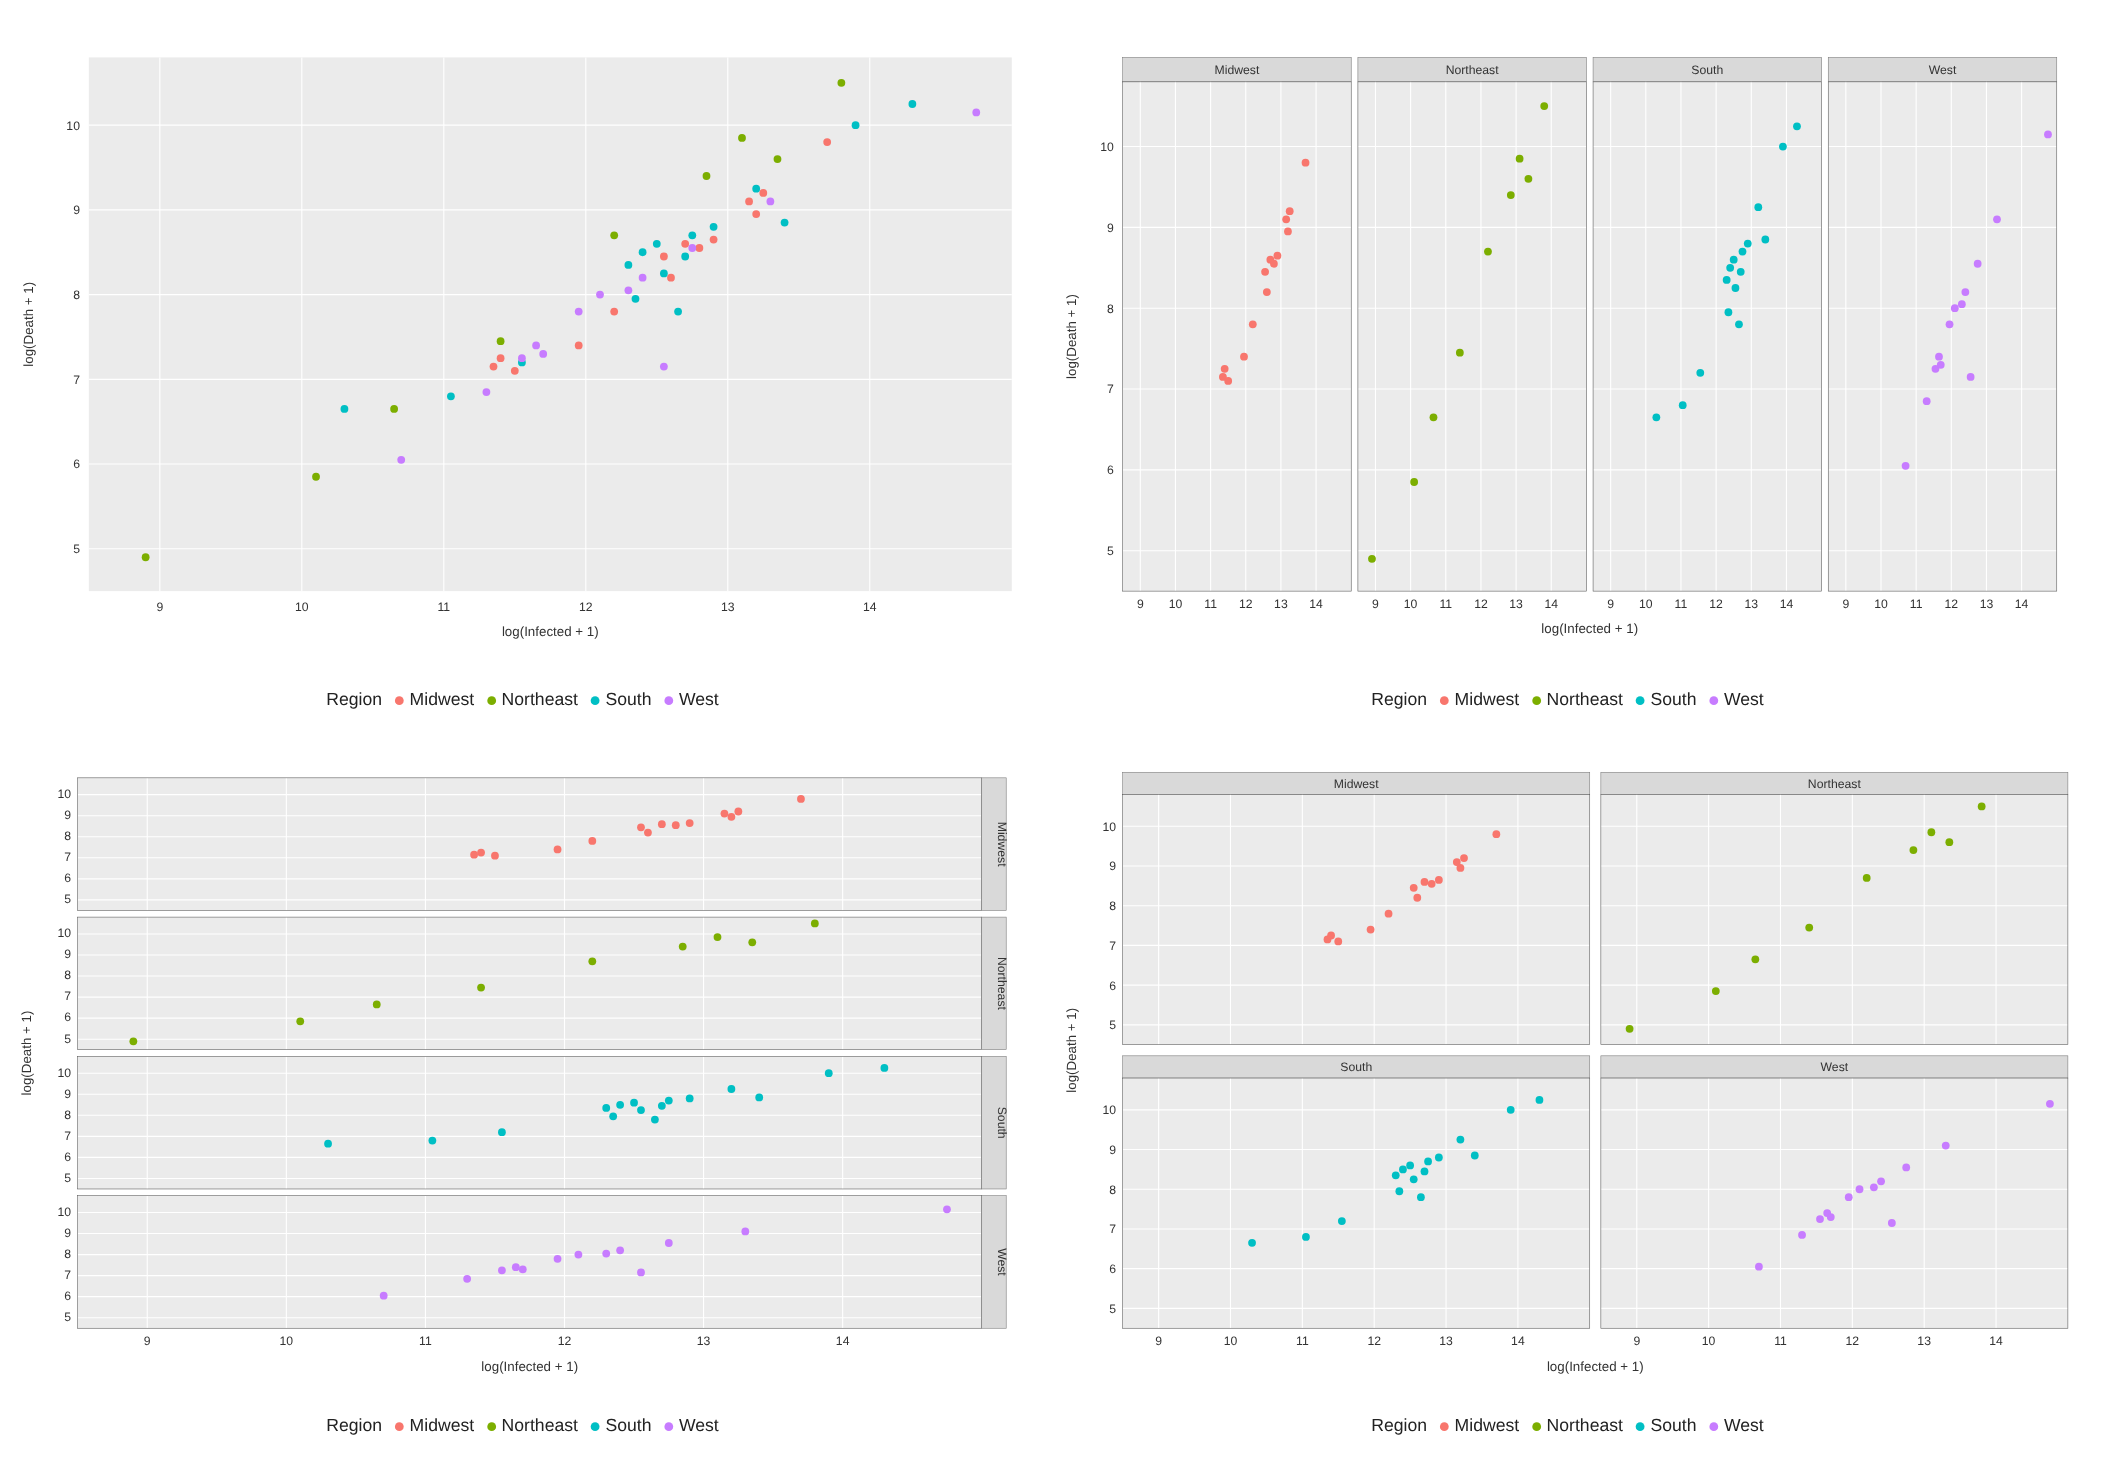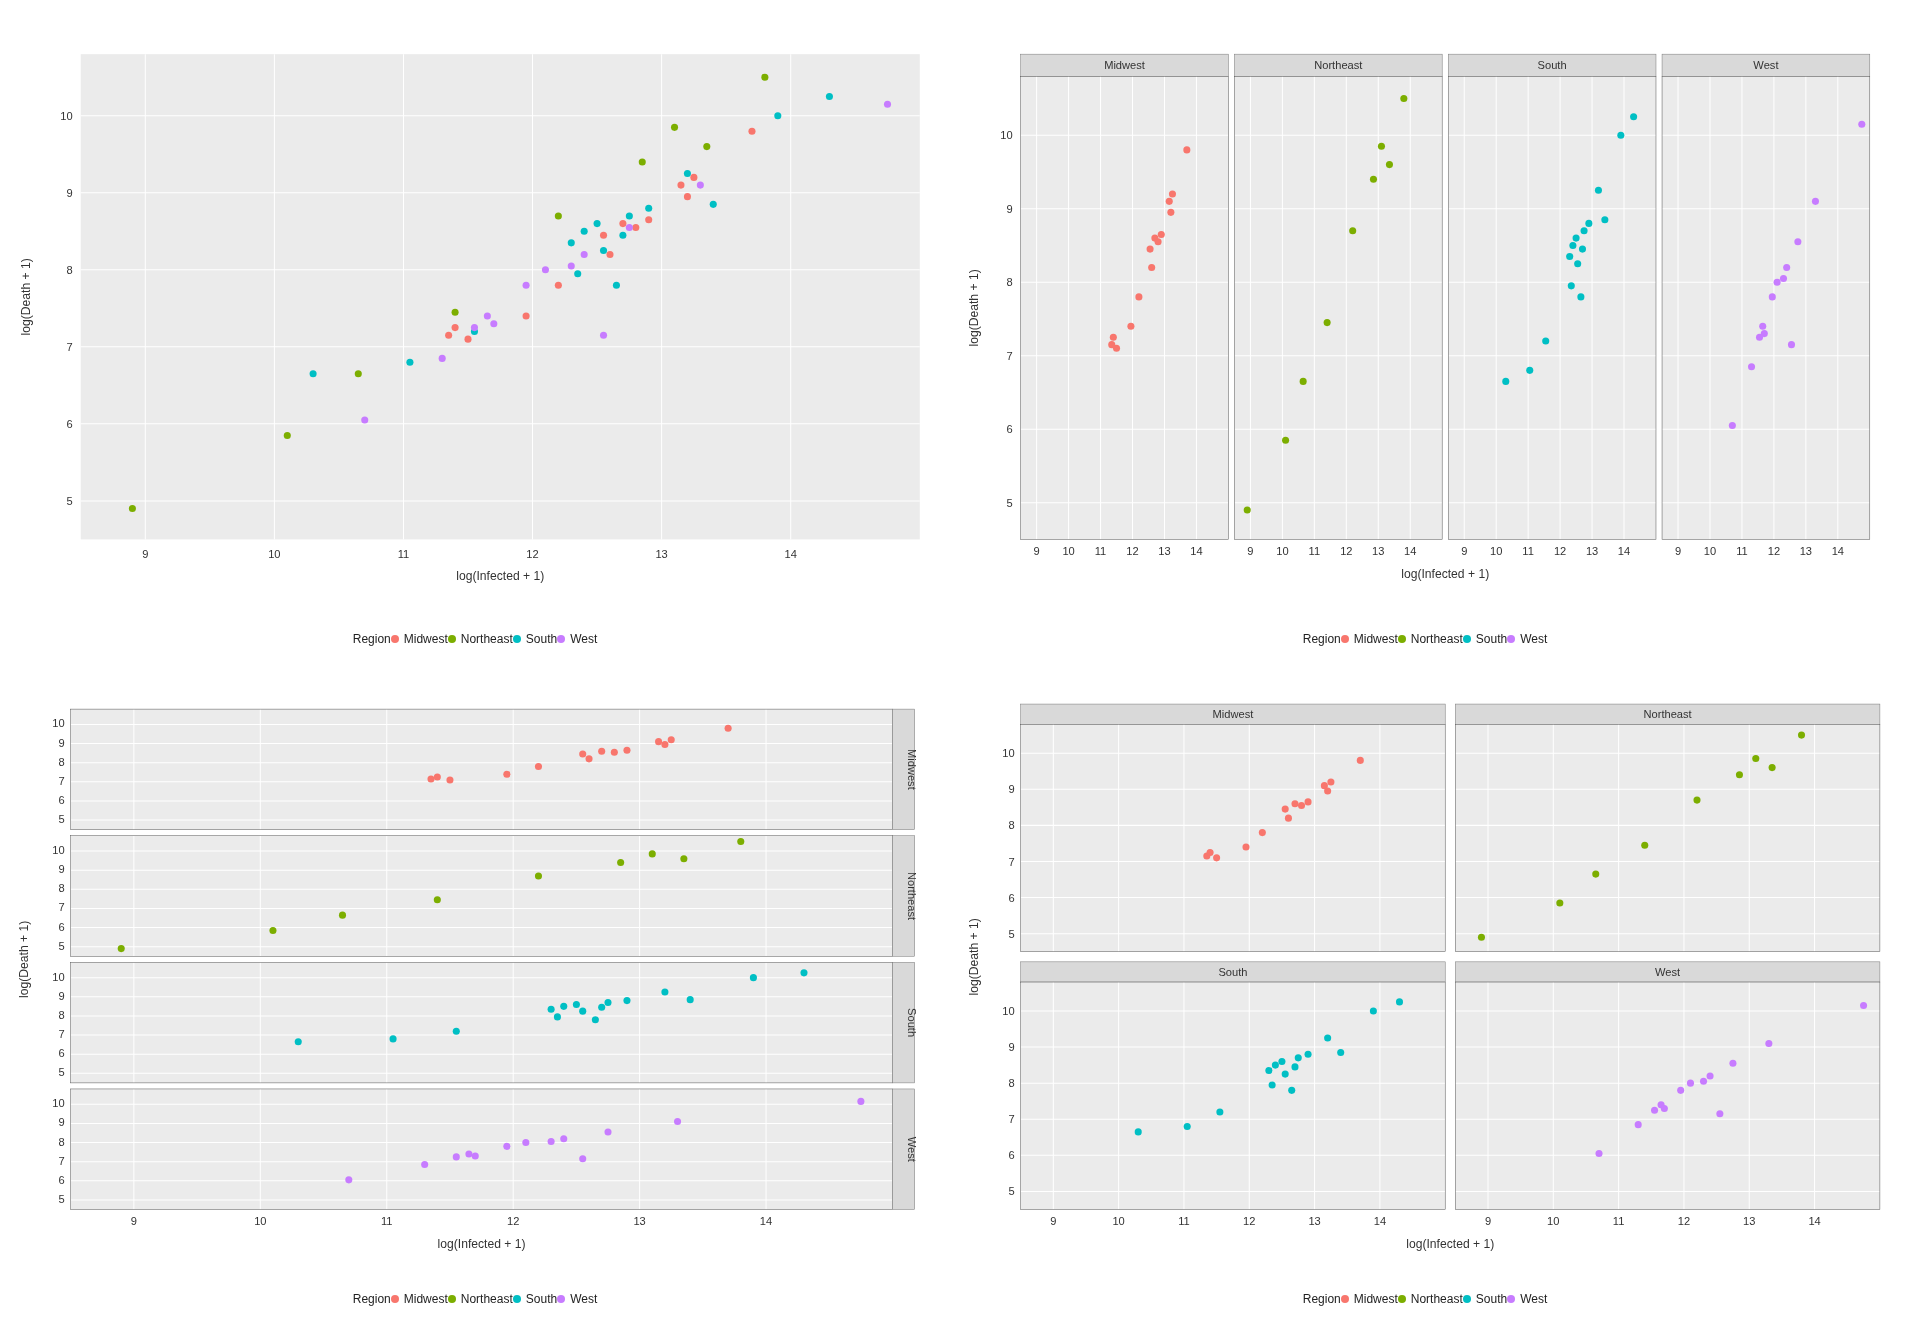--- a/index.html
+++ b/index.html
@@ -24,22 +24,23 @@
   }
   .plot-area {
     flex: 1;
     display: flex;
     flex-direction: column;
   }
   .legend {
     display: flex;
     justify-content: center;
     align-items: center;
+    gap: 12px;
     padding: 8px 0 4px 0;
-    font-size: 12px;
+    font-size: 16px;
   }
   .legend .dot {
     width: 8px; height: 8px; border-radius: 50%; display: inline-block;
   }
   .legend-item { display: flex; align-items: center; gap: 5px; }
   svg .gridline { stroke: #fff; stroke-width: 1; }
   svg .panel-bg { fill: #ebebeb; }
   svg .panel-border { fill: none; stroke: #555; stroke-width:0.5; }
   svg text { font-size: 11px; fill: #333; }
   svg .axis-title { font-size: 12px; }

